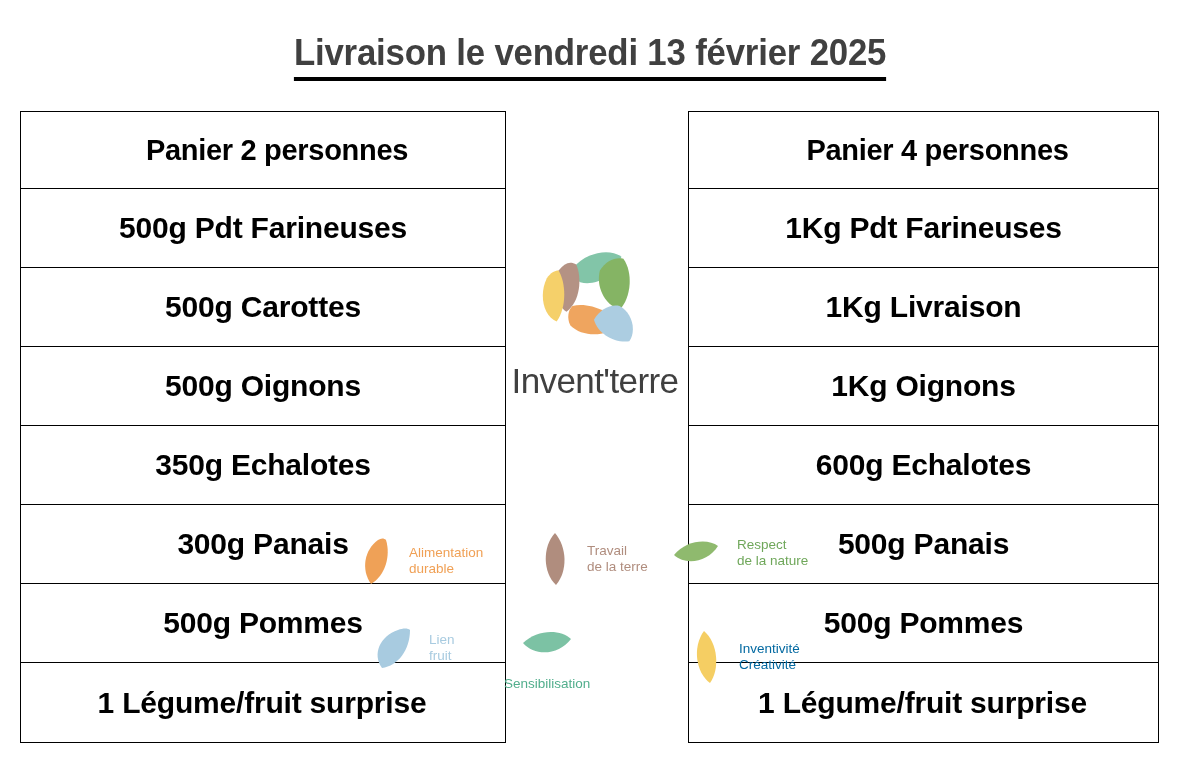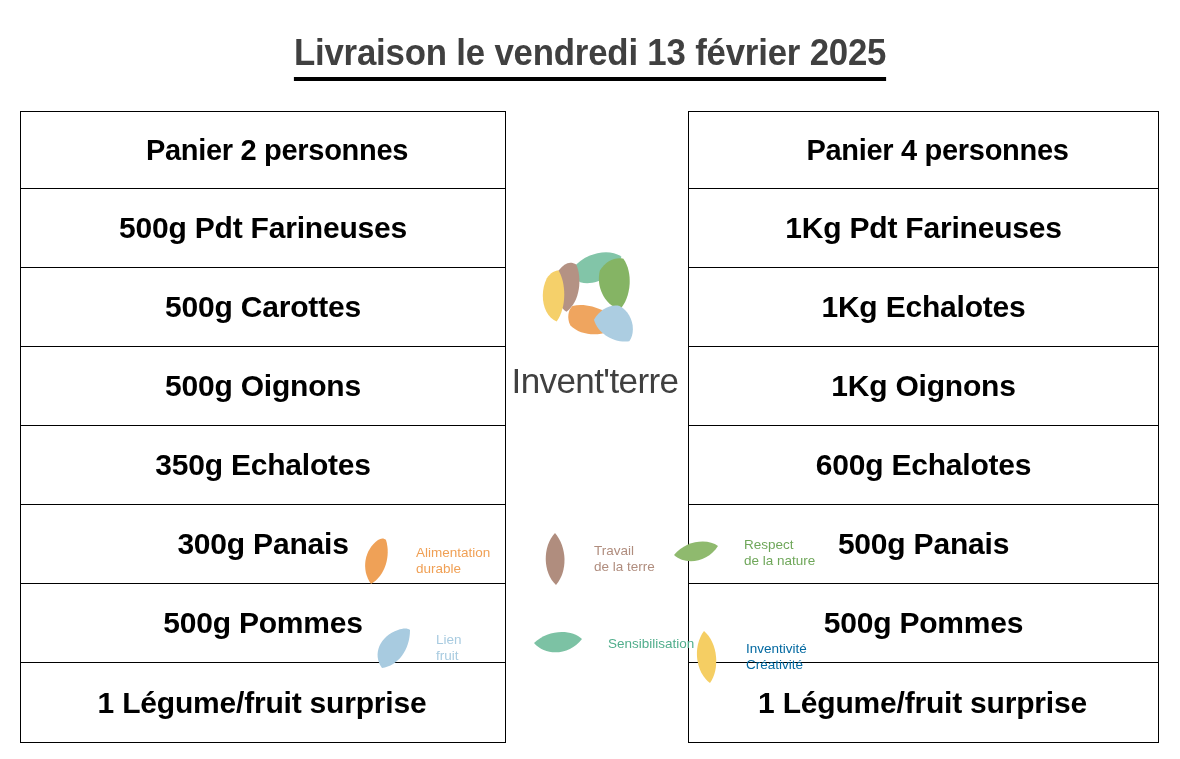--- a/index.html
+++ b/index.html
@@ -97,21 +97,21 @@
     color: #404040;
     letter-spacing: -0.6px;
     white-space: nowrap;
   }
 
   
   .value-mark {
     position: absolute;
     display: flex;
     align-items: center;
-    gap: 24px;
+    gap: 17px;
     pointer-events: none;
   }
   .value-mark .leaf-holder {
     flex: 0 0 auto;
     display: block;
     line-height: 0;
   }
   .value-mark .value-label {
     font-size: 13.5px;
     line-height: 1.22;
@@ -124,21 +124,21 @@
 
   .vm-travail { left: 540px; top: 531px; }
   .vm-travail .value-label { color: #B08D7E; }
 
   .vm-respect { left: 672px; top: 537px; }
   .vm-respect .value-label { color: #6FA75A; }
 
   .vm-lien { left: 372px; top: 626px; }
   .vm-lien .value-label { color: #A8CBE0; }
 
-  .vm-sensibilisation { left: 532px; top: 629px; }
+  .vm-sensibilisation { left: 504px; top: 629px; flex-direction: column; }
   .vm-sensibilisation .value-label { color: #51AE8C; }
 
   .vm-inventivite { left: 692px; top: 629px; }
   .vm-inventivite .value-label { color: #0369a1; }
 </style>
 </head>
 <body>
 
 <div class="page-title">
   <span class="underline-run">Livraison le vendredi 13 février 2025</span>
@@ -175,21 +175,21 @@
 
 <table class="basket-table right">
   <tbody>
     <tr>
       <td class="header-cell">Panier 4 personnes</td>
     </tr>
     <tr>
       <td class="item-cell">1Kg Pdt Farineuses</td>
     </tr>
     <tr>
-      <td class="item-cell">1Kg Echalotes</td>
+      <td class="item-cell">1Kg Livraison</td>
     </tr>
     <tr>
       <td class="item-cell">1Kg Oignons</td>
     </tr>
     <tr>
       <td class="item-cell">600g Echalotes</td>
     </tr>
     <tr>
       <td class="item-cell">500g Panais</td>
     </tr>

